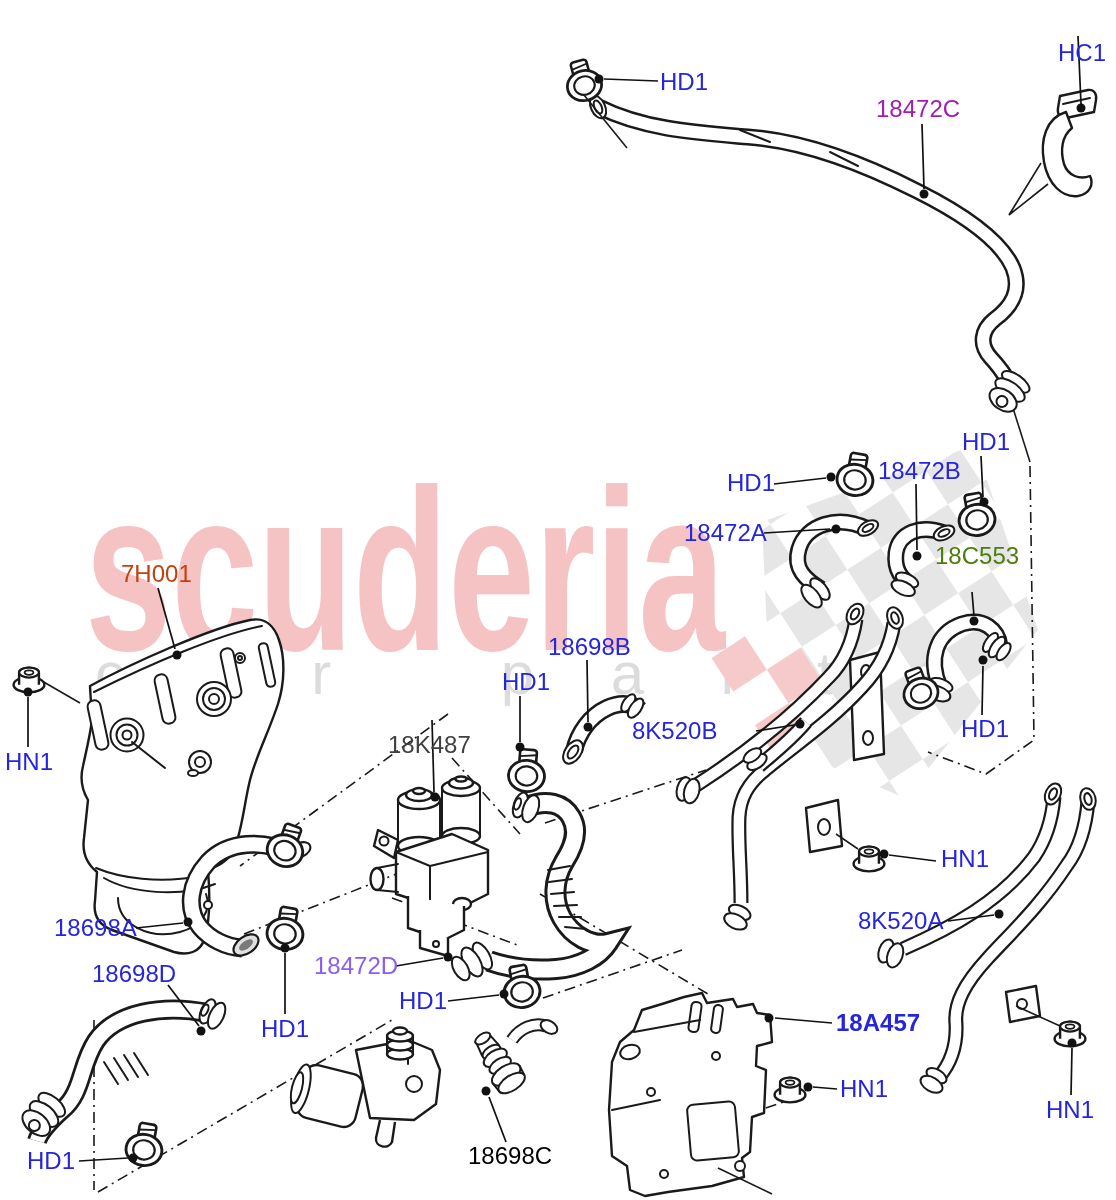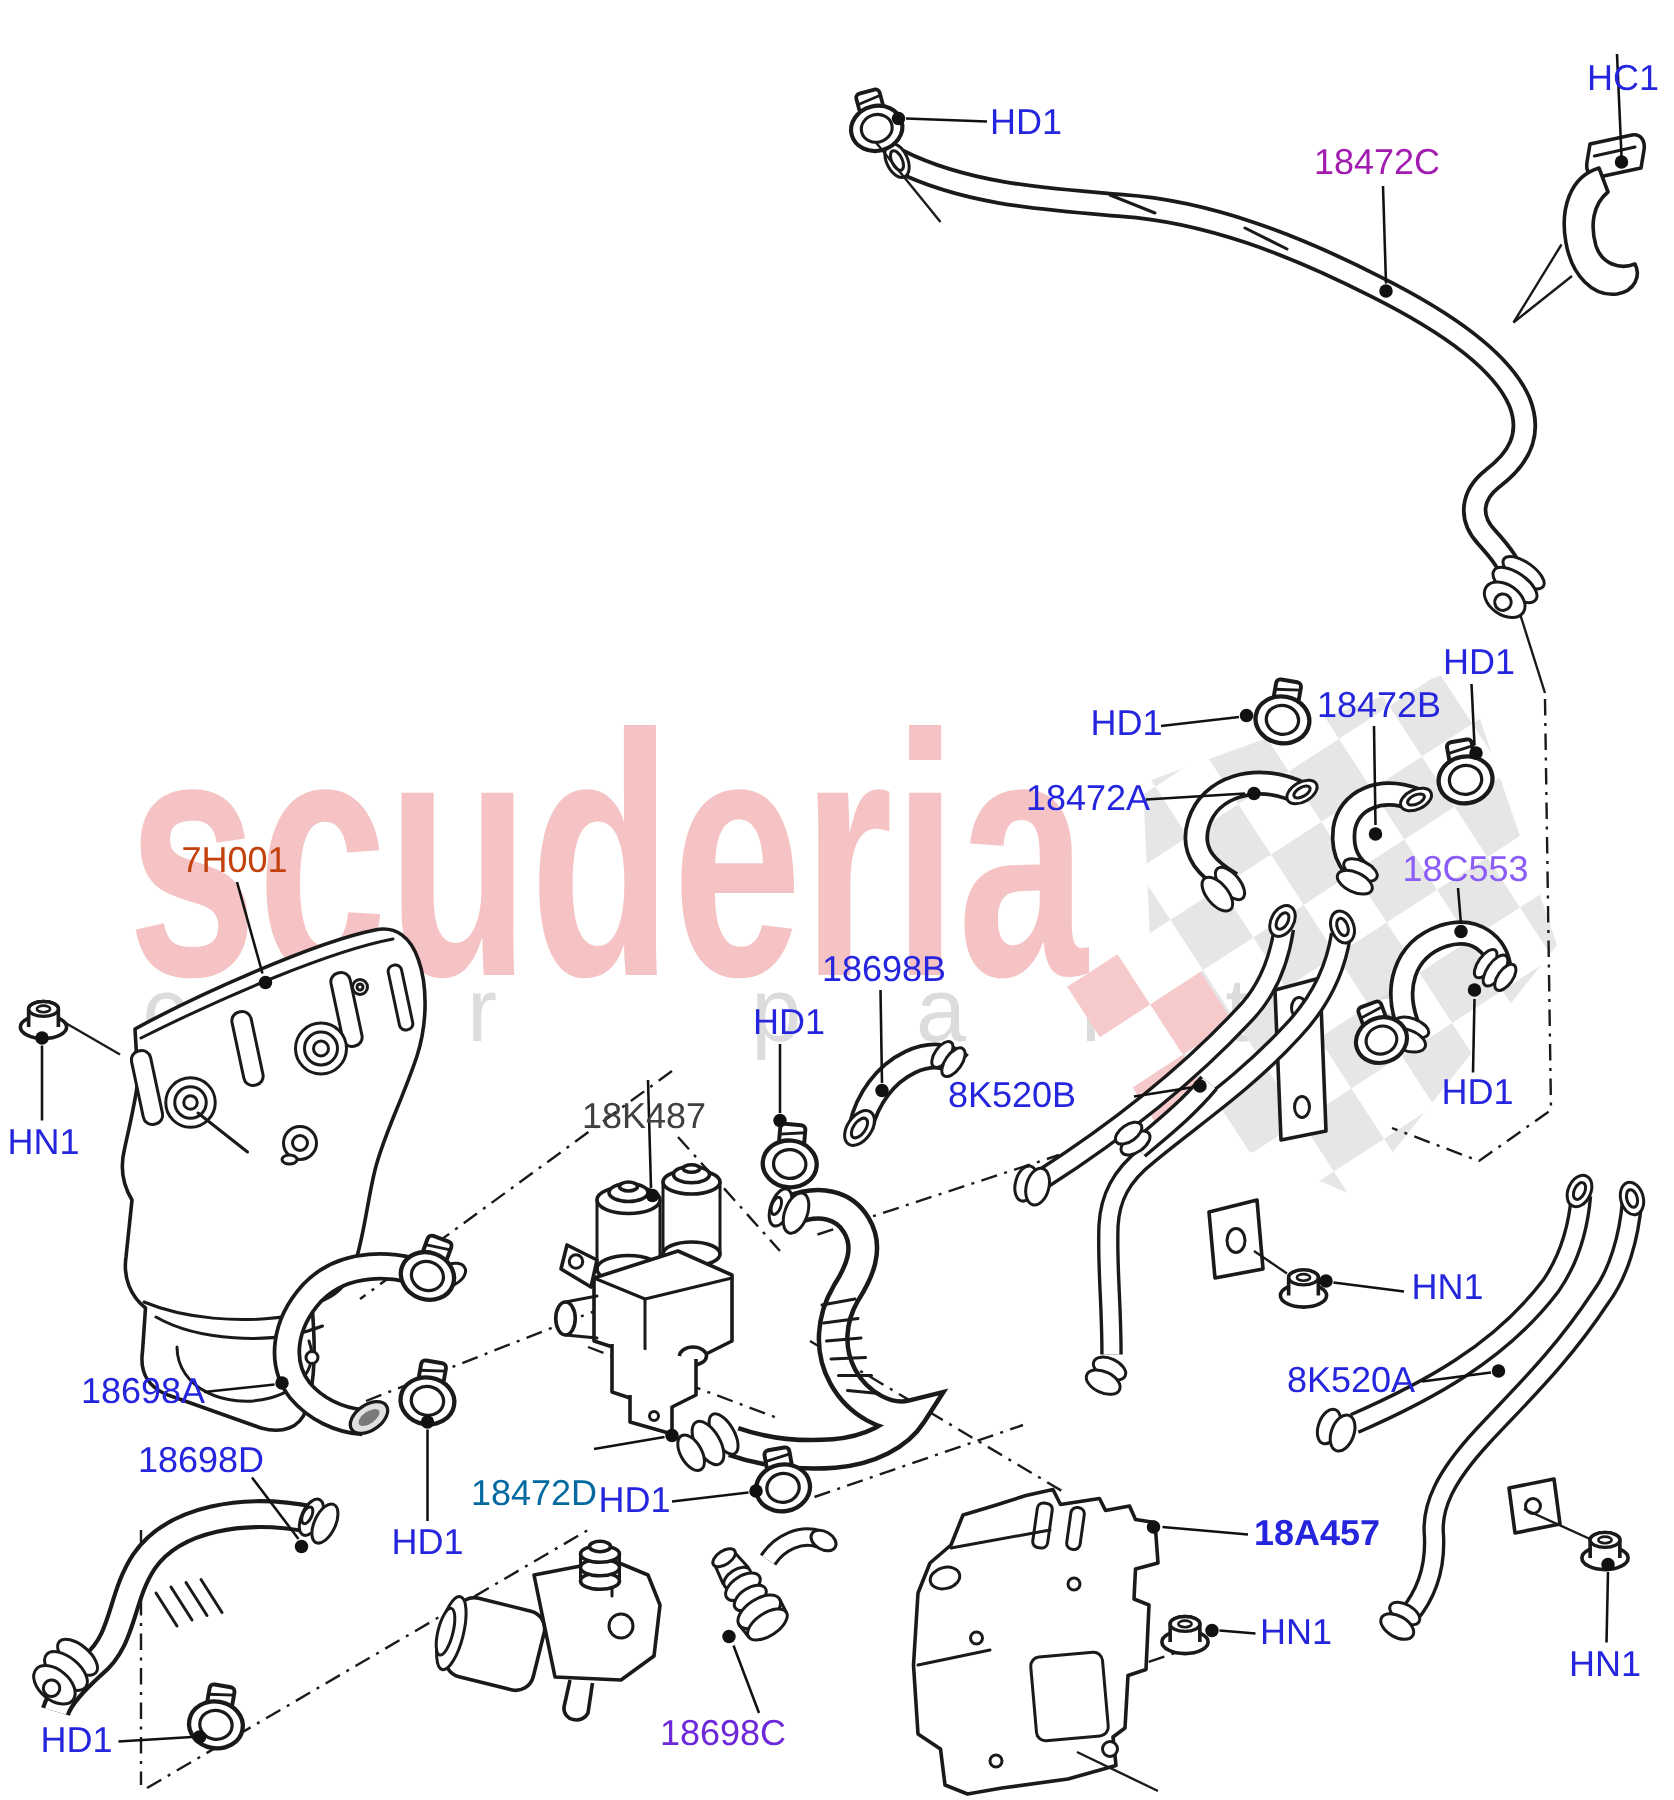--- a/index.html
+++ b/index.html
@@ -478,33 +478,33 @@
 
 <div class="labels-layer">
       <span class="plabel" style="left: 1058px; top: 9px; color: rgb(37, 37, 221); margin-top: 32px;">HC1</span>
       <span class="plabel" style="left: 660px; top: 70px; color: rgb(37, 37, 221);">HD1</span>
       <span class="plabel" style="left: 876px; top: 97px; color: #a21caf;">18472C</span>
       <span class="plabel" style="left: 962px; top: 430px; color: rgb(37, 37, 221);">HD1</span>
       <span class="plabel" style="left: 878px; top: 459px; color: rgb(37, 37, 221);">18472B</span>
       <span class="plabel" style="left: 727px; top: 471px; color: rgb(37, 37, 221);">HD1</span>
       <span class="plabel" style="left: 684px; top: 521px; color: rgb(37, 37, 221);">18472A</span>
       <span class="plabel" style="left: 121px; top: 562px; color: #c2410c;">7H001</span>
-      <span class="plabel" style="left: 935px; top: 568px; color: #8b5cf6;">18C553</span>
+      <span class="plabel" style="left: 935px; top: 544px; color: #4d7c0f;">18C553</span>
       <span class="plabel" style="left: 548px; top: 635px; color: rgb(37, 37, 221);">18698B</span>
       <span class="plabel" style="left: 502px; top: 670px; color: rgb(37, 37, 221);">HD1</span>
       <span class="plabel" style="left: 388px; top: 733px; color: #404040;">18K487</span>
       <span class="plabel" style="left: 632px; top: 719px; color: rgb(37, 37, 221);">8K520B</span>
       <span class="plabel" style="left: 961px; top: 717px; color: rgb(37, 37, 221);">HD1</span>
       <span class="plabel" style="left: 5px; top: 750px; color: rgb(37, 37, 221);">HN1</span>
       <span class="plabel" style="left: 941px; top: 847px; color: rgb(37, 37, 221);">HN1</span>
       <span class="plabel" style="left: 858px; top: 909px; color: rgb(37, 37, 221);">8K520A</span>
       <span class="plabel" style="left: 54px; top: 916px; color: rgb(37, 37, 221);">18698A</span>
-      <span class="plabel" style="left: 314px; top: 954px; color: #0369a1; margin-top: 30px;">18472D</span>
+      <span class="plabel" style="left: 314px; top: 954px; color: #8b5cf6;">18472D</span>
       <span class="plabel" style="left: 92px; top: 962px; color: rgb(37, 37, 221);">18698D</span>
       <span class="plabel" style="left: 399px; top: 989px; color: rgb(37, 37, 221);">HD1</span>
       <span class="plabel" style="left: 836px; top: 1011px; color: rgb(37, 37, 221); font-weight: bold;">18A457</span>
       <span class="plabel" style="left: 261px; top: 1017px; color: rgb(37, 37, 221);">HD1</span>
       <span class="plabel" style="left: 840px; top: 1077px; color: rgb(37, 37, 221);">HN1</span>
-      <span class="plabel" style="left: 440px; top: 1144px; color: #6d28d9;">18698C</span>
+      <span class="plabel" style="left: 468px; top: 1144px; color: #000000;">18698C</span>
       <span class="plabel" style="left: 27px; top: 1149px; color: rgb(37, 37, 221);">HD1</span>
       <span class="plabel" style="left: 1046px; top: 1098px; color: rgb(37, 37, 221);">HN1</span>
     </div>
 </div>
 
 </body></html>

